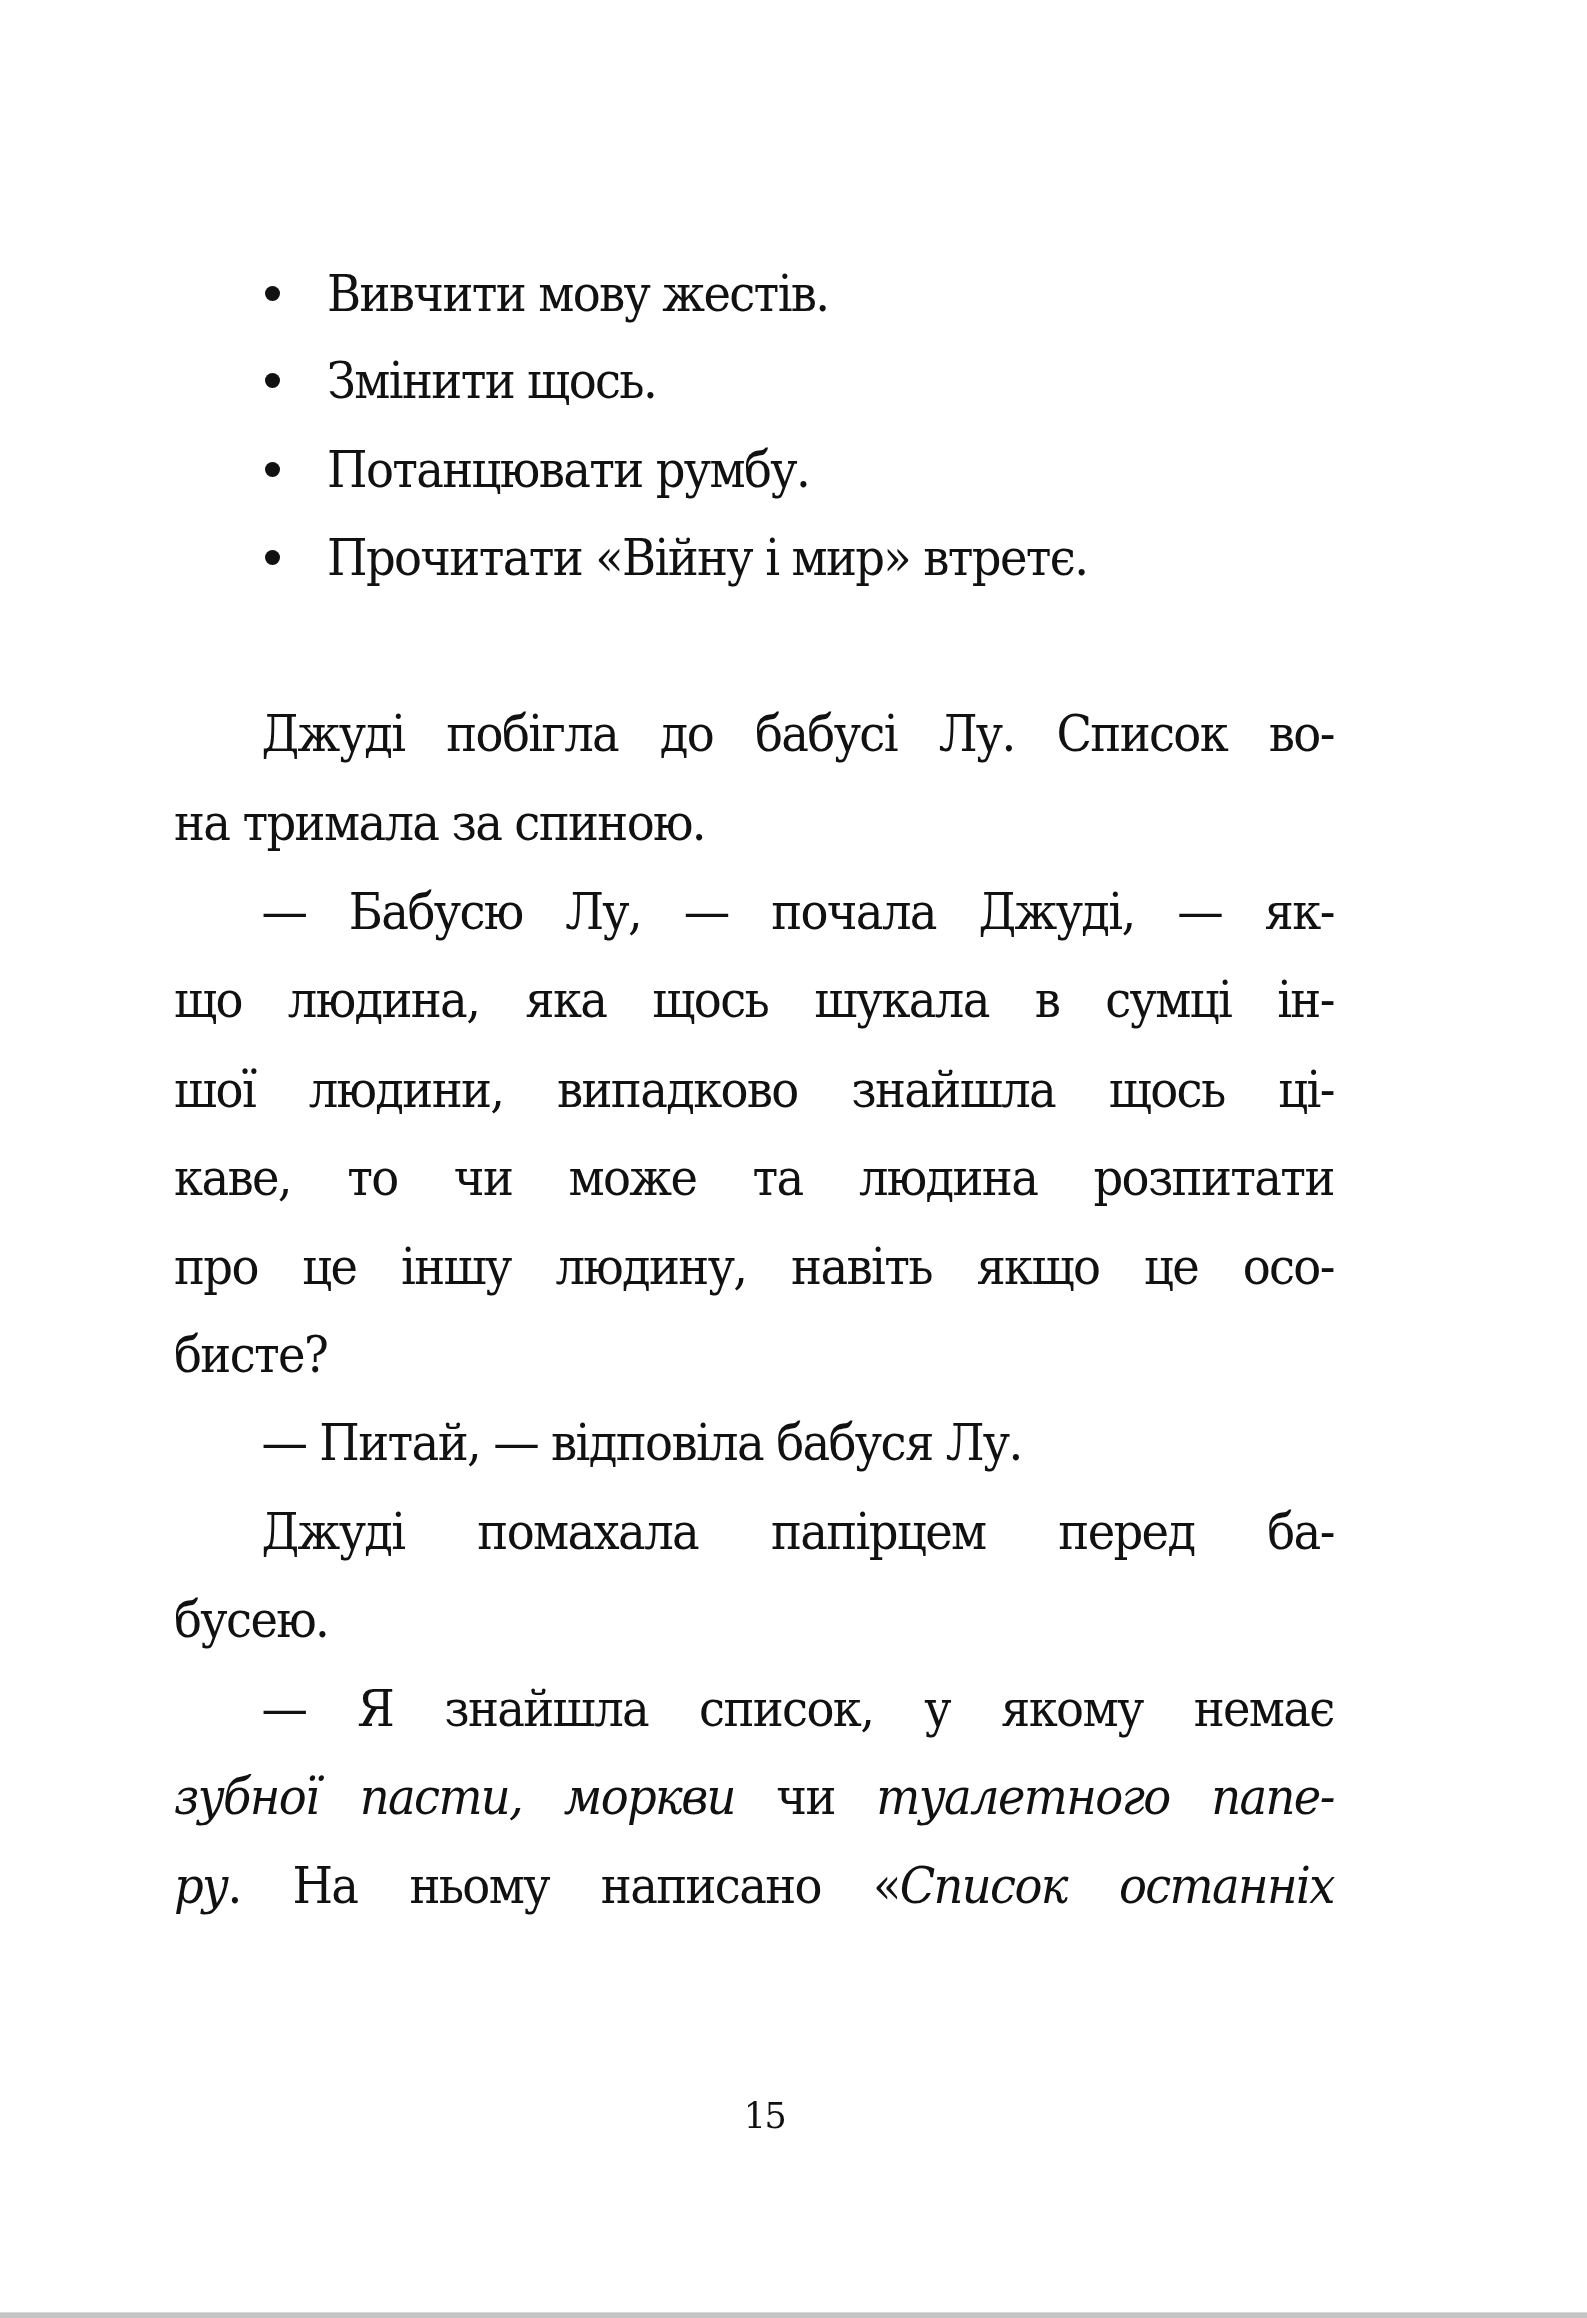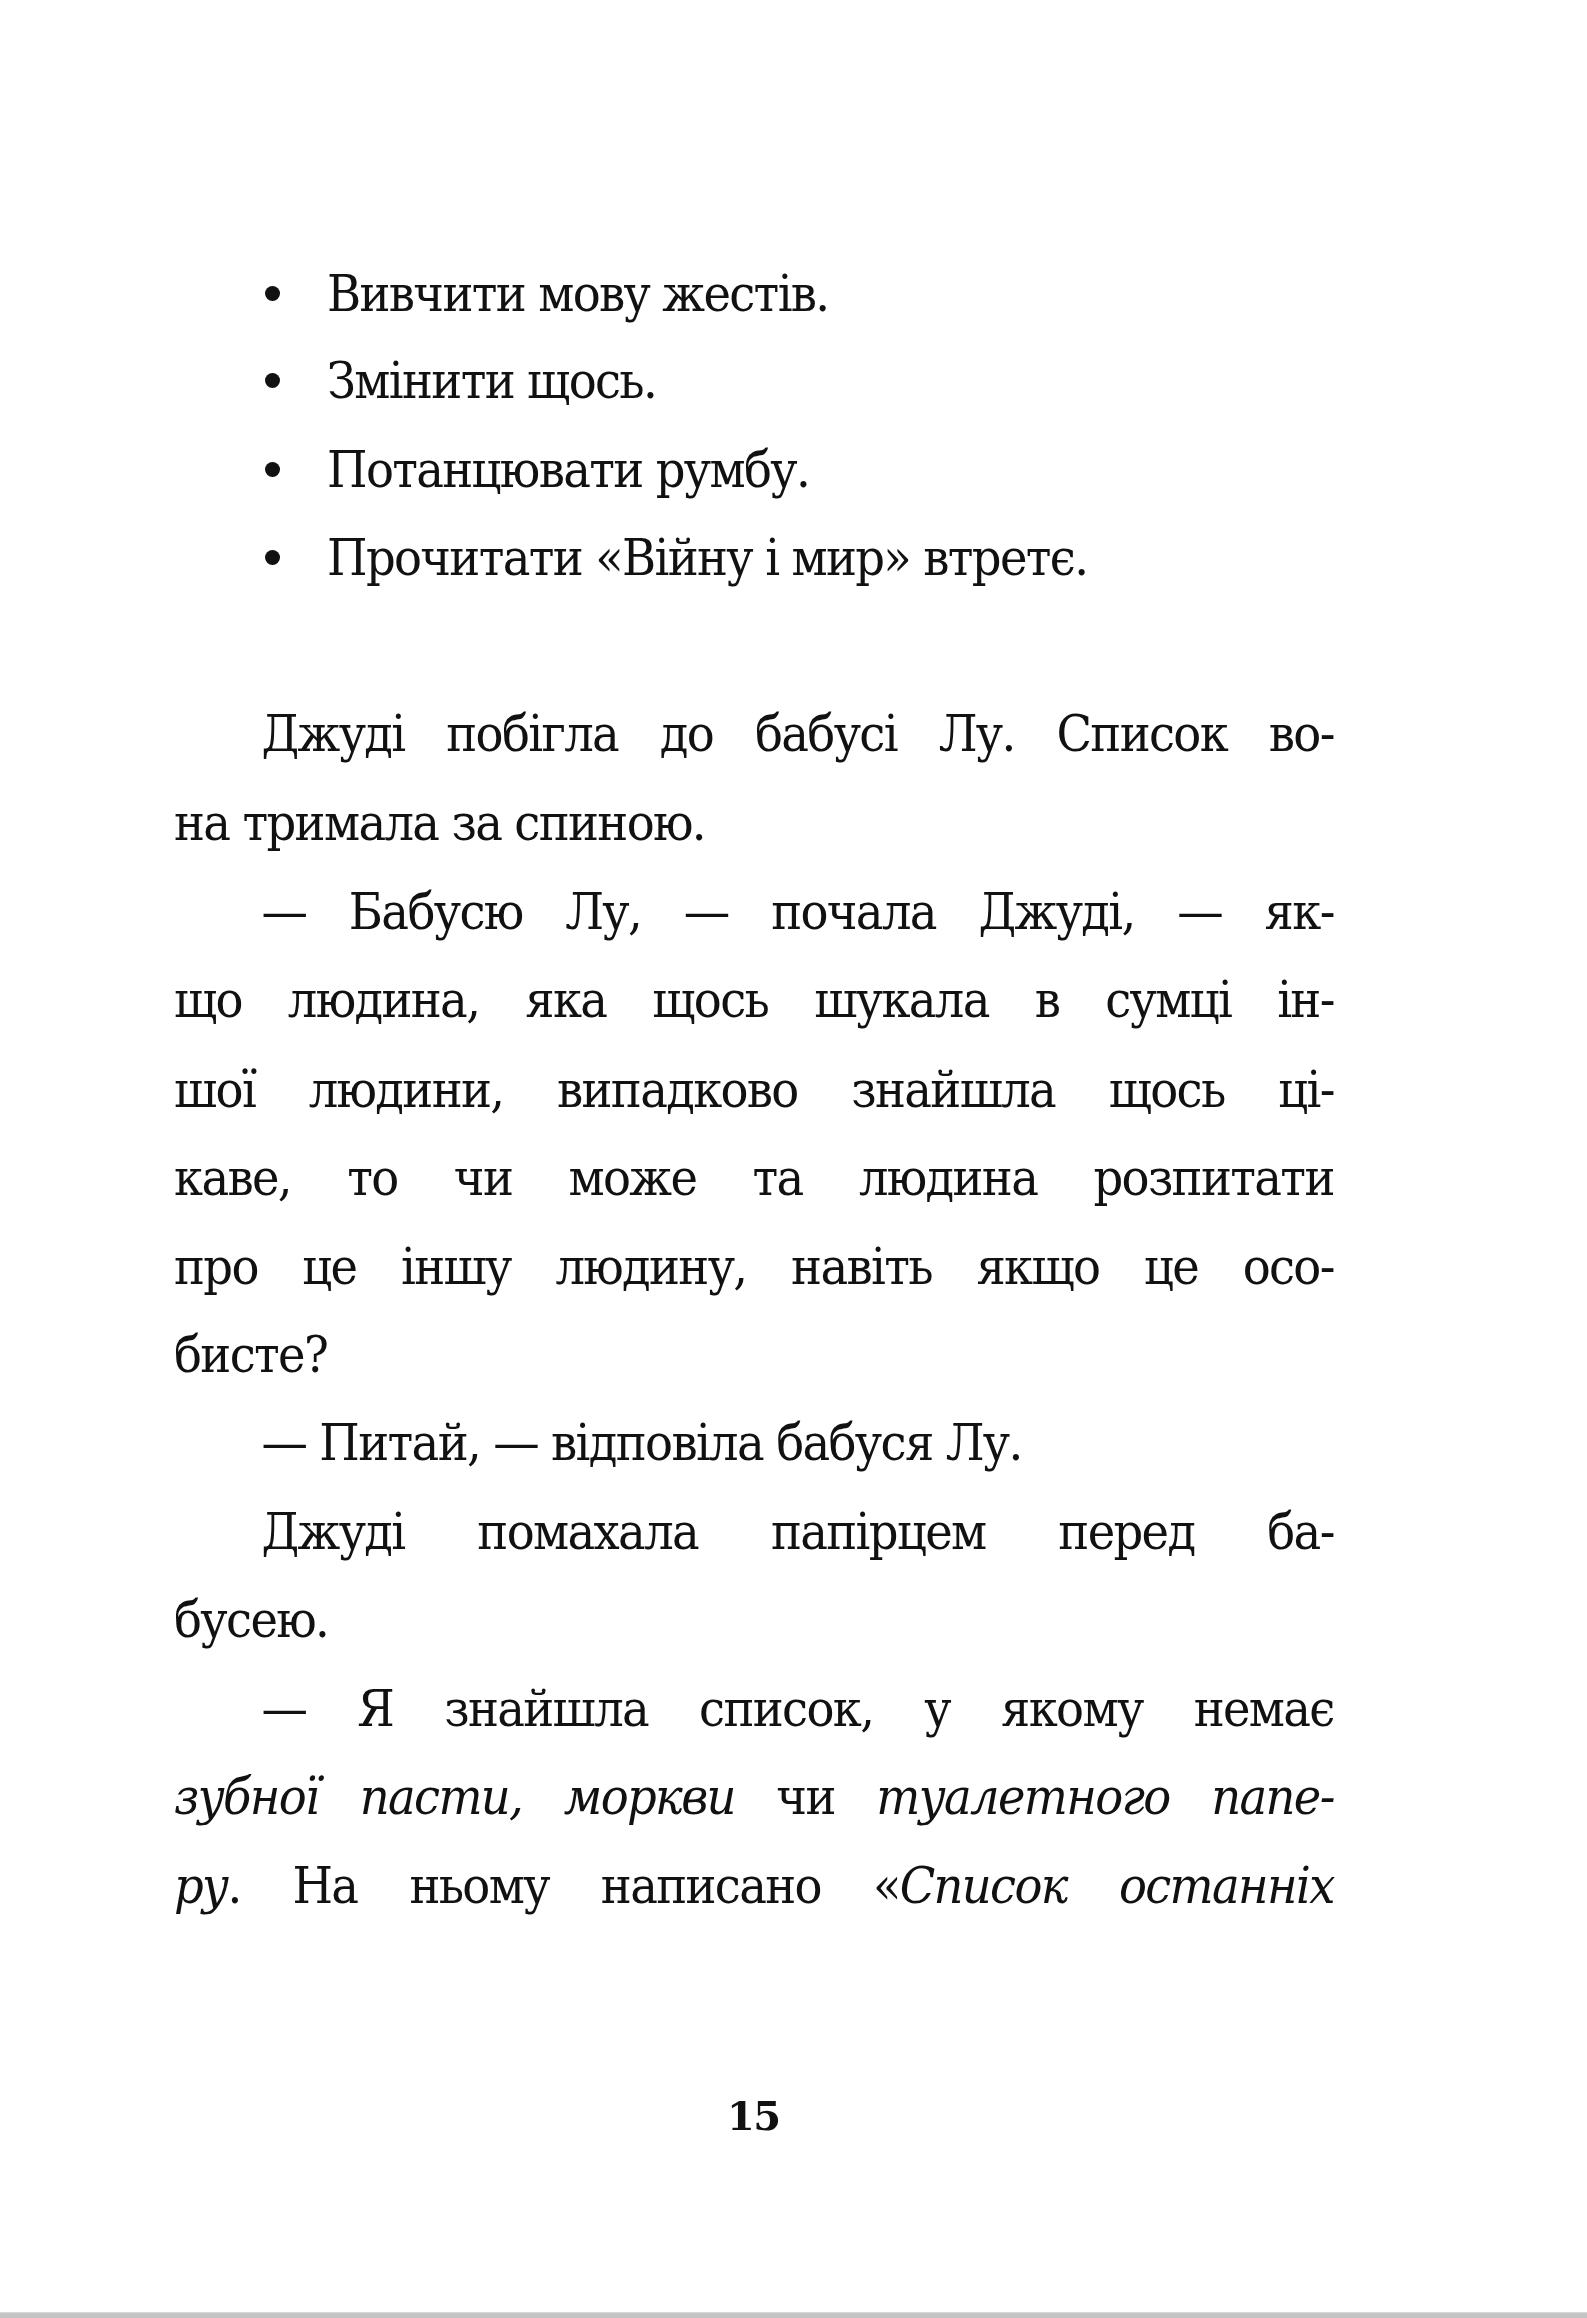--- a/index.html
+++ b/index.html
@@ -79,25 +79,24 @@
   }
   em, .it {
     font-family: "DejaVu Serif", "Liberation Serif", serif;
     font-style: italic;
   }
   .page-number {
     position: absolute;
     left: 727px;
     top: 2079px;
     width: 58px;
-    text-align: left;
-    font-size: 40px;
+    text-align: right;
+    font-size: 35px;
     line-height: 74px;
     letter-spacing: -1.7px;
-    font-weight: bold;
   }
 </style>
 </head>
 <body>
 
 <div class="page">
 
   <div>
     <div class="bullet-item" style="top:250px;">
       <span class="bullet-dot"></span>

